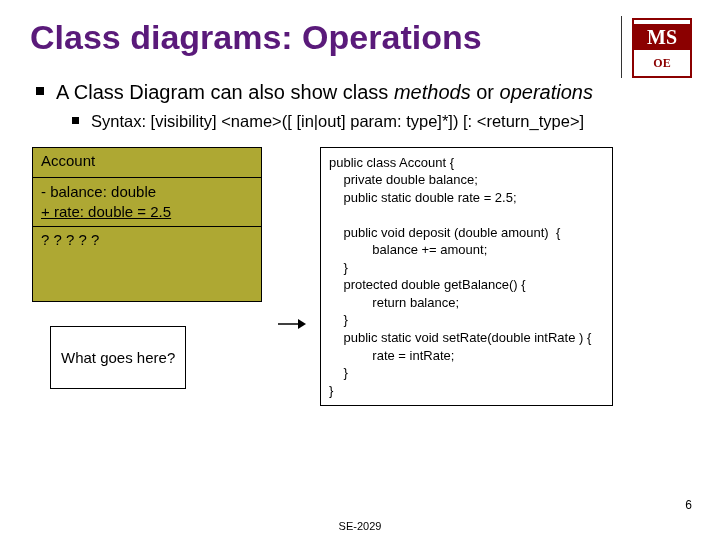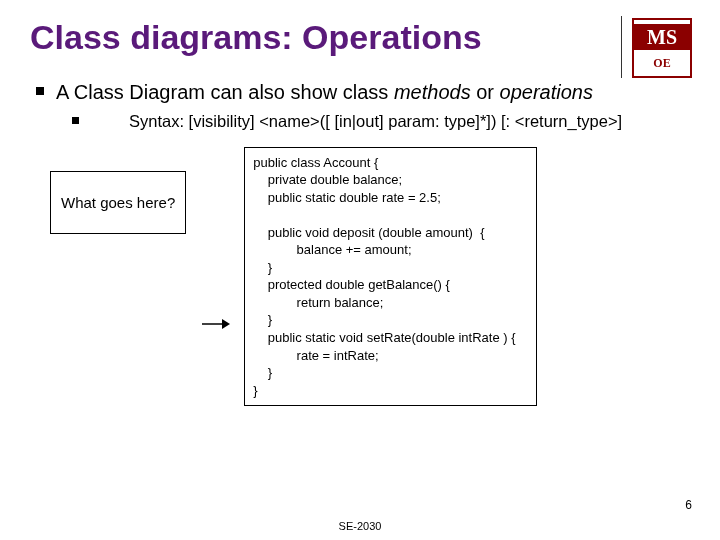--- a/index.html
+++ b/index.html
@@ -50,21 +50,21 @@
   .bullet-dot {
     width: 8px; height: 8px; background: #000;
     margin-top: 8px; margin-right: 12px;
     flex-shrink: 0;
   }
   .bullet-dot.sm {
     width: 7px; height: 7px; margin-top: 6px;
   }
   .bullet-text { font-size: 20px; line-height: 1.3; }
   .bullet-text .italic { font-style: italic; }
-  .sub { margin-left: 42px; margin-top: 6px; margin-bottom: 14px; gap: 38px; }
+  .sub { margin-left: 42px; margin-top: 6px; margin-bottom: 14px; }
   .sub .bullet-text { font-size: 16.5px; }
   .cols {
     display: flex; gap: 14px;
     margin-top: 6px;
     align-items: flex-start;
   }
   .uml {
     width: 230px;
     background: #aea833;
     border: 1.5px solid #000;
@@ -134,20 +134,28 @@
   </div>
 </div>
 
 <div class="bullet-item sub">
   <div class="bullet-dot sm"></div>
   <div class="bullet-text">Syntax: [visibility] &lt;name&gt;([ [in|out] param: type]*]) [: &lt;return_type&gt;]</div>
 </div>
 
 <div class="cols">
   <div>
+    <div class="uml">
+      <div class="uml-sec name">Account</div>
+      <div class="uml-sec">
+        <div class="attr-line">- balance: double</div>
+        <div class="attr-line underline">+ rate: double = 2.5</div>
+      </div>
+      <div class="uml-sec ops">? ? ? ? ?</div>
+    </div>
     <div class="what-goes">What goes here?</div>
   </div>
 
   <div class="arrow">
     <svg width="30" height="14" viewBox="0 0 30 14">
       <line x1="2" y1="7" x2="22" y2="7" stroke="#000" stroke-width="1.5"></line>
       <polygon points="22,2 30,7 22,12" fill="#000"></polygon>
     </svg>
   </div>
 
@@ -161,13 +169,13 @@
     protected double getBalance() {
             return balance;
     }
     public static void setRate(double intRate ) {
             rate = intRate;
     }
 }</div>
 </div>
 
 <div class="pagenum">6</div>
-<div class="footer">SE-2030</div>
+<div class="footer">SE-2029</div>
 
 </body></html>

